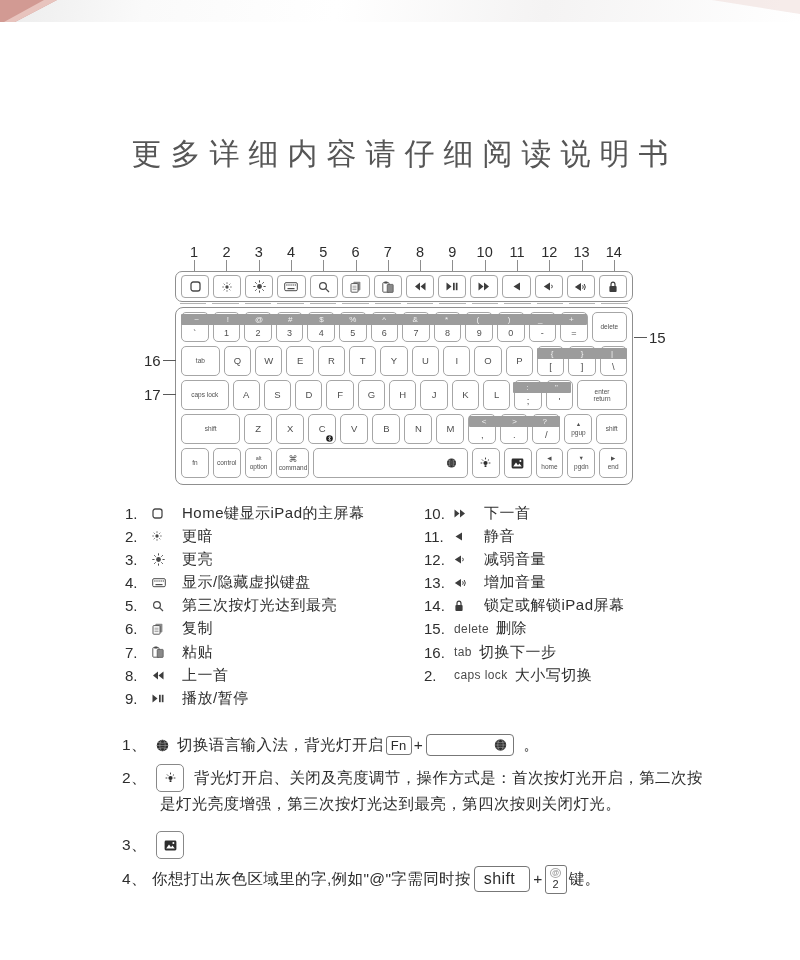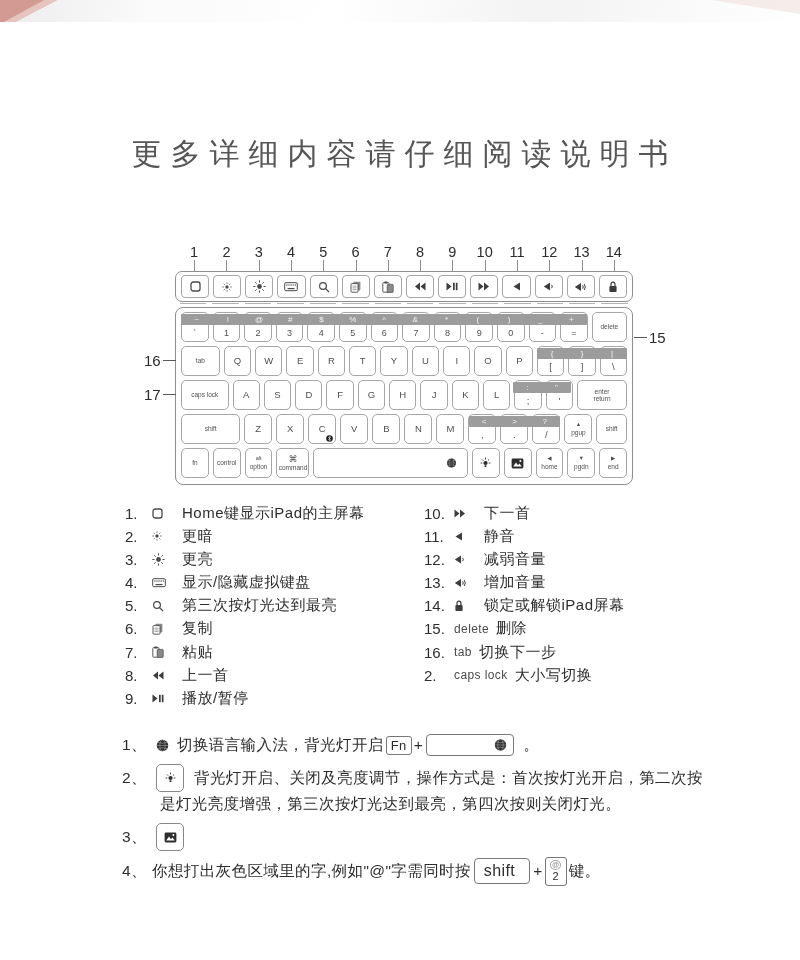--- a/index.html
+++ b/index.html
@@ -67,21 +67,21 @@
   .li-icon{flex:none;width:30px;display:flex;align-items:center;}
   .li-key{flex:none;font-size:12px;color:#4a4a4a;letter-spacing:.4px;margin-right:7px;}
   .li-text{white-space:nowrap;letter-spacing:.5px;}
 
   
   .notes{position:absolute;left:122px;top:733px;width:640px;font-size:15.5px;color:#2d2d2d;letter-spacing:.4px;}
   .notes-header{height:18px;margin-bottom:10px;}
   .note{display:flex;align-items:center;white-space:nowrap;}
   .n1{height:24px;margin-bottom:8px;}
   .n2{height:26px;margin-bottom:4px;}
-  .ncont{height:18px;margin:0 0 10px 38px;}
+  .ncont{height:18px;margin:0 0 18px 38px;}
   .n3{height:28px;margin-bottom:6px;}
   .n4{height:28px;}
   .nnum{flex:none;width:34px;}
   .n-icon{margin-right:8px;display:flex;}
   .ikey{display:inline-flex;align-items:center;justify-content:center;background:#fff;}
   .fn-key{border:1px solid #777;border-radius:3px;padding:1px 4px;font-size:13px;margin:0 2px;}
   .space-key{width:86px;height:20px;border:1px solid #777;border-radius:4px;position:relative;margin:0 3px;}
   .space-key .icon{position:absolute;right:6px;top:50%;transform:translateY(-50%);}
   .sq-key{width:26px;height:26px;border:1.2px solid #888;border-radius:5px;margin-right:10px;}
   .shift-key{border:1.2px solid #777;border-radius:4px;padding:3px 14px 3px 9px;font-size:16px;margin:0 3px;}

